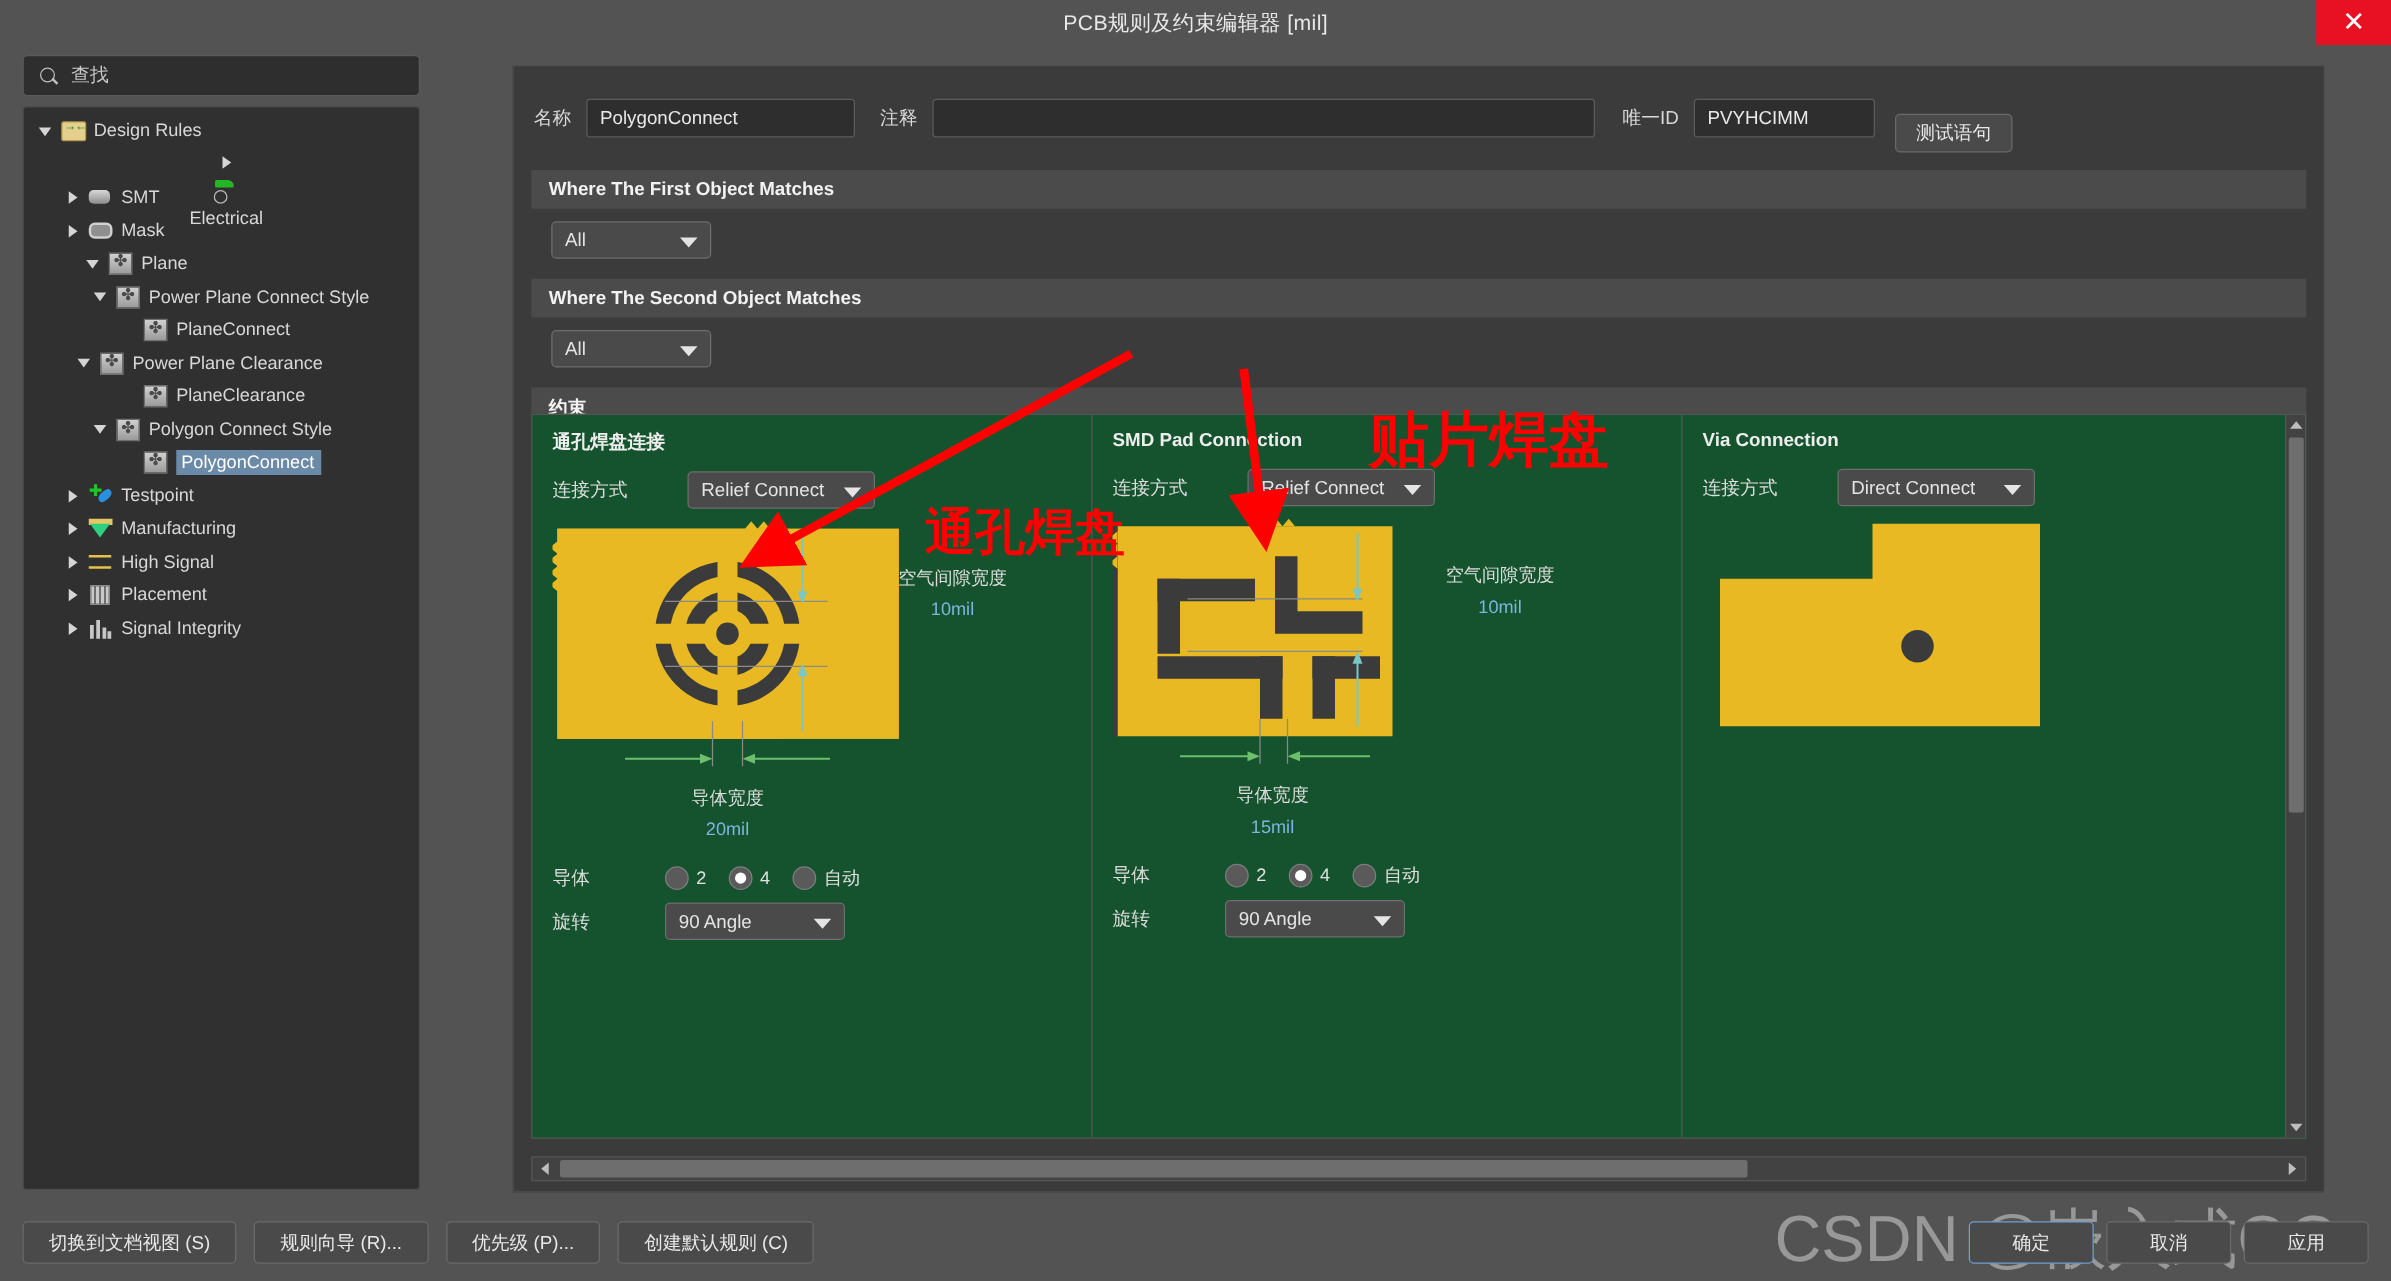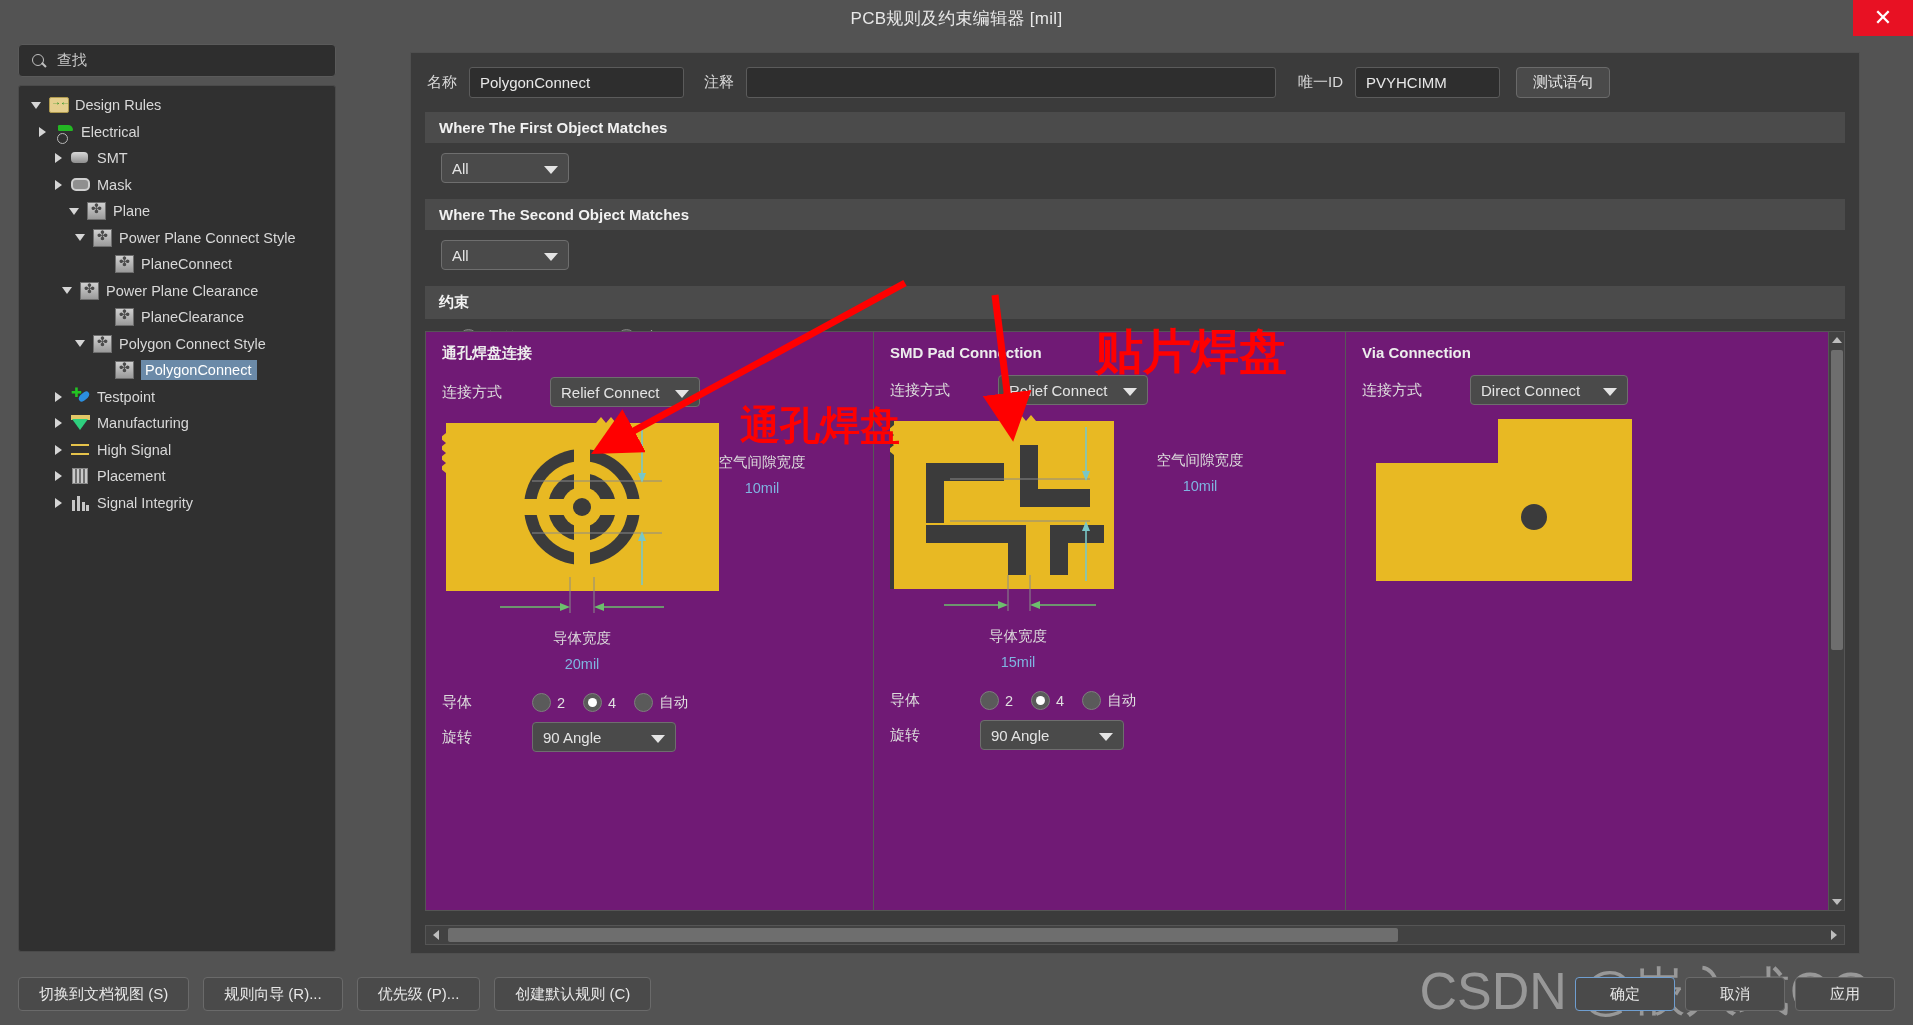--- a/index.html
+++ b/index.html
@@ -101,21 +101,21 @@
   }
   .form-row { display: flex; align-items: center; padding: 14px 16px 6px 16px; }
   .f-label { color: #d8d8d8; font-size: 15px; margin-right: 12px; white-space: nowrap; }
   .f-input {
     background: #2e2e2e; border: 1px solid #5b5b5b; border-radius: 3px; height: 31px;
     color: #e8e8e8; font-size: 15px; padding: 0 10px; display: flex; align-items: center;
   }
   .btn {
     background: #4a4a4a; border: 1px solid #6a6a6a; border-radius: 4px; height: 31px;
     color: #e8e8e8; font-size: 15px; padding: 0 16px; display: inline-flex;
-    align-items: center; justify-content: center; cursor: pointer;
+    align-items: center; justify-content: center; cursor: pointer; margin-top: 24px;
   }
   .section-head {
     background: #4b4b4b; color: #f2f2f2; font-size: 15px; font-weight: bold;
     padding: 7px 14px; margin: 8px 14px 0 14px;
   }
   .section-body { padding: 10px 14px 8px 30px; }
 
   .select {
     position: relative; background: #4a4a4a; border: 1px solid #6e6e6e; border-radius: 4px;
     height: 30px; color: #e4e4e4; font-size: 15px; display: flex; align-items: center;
@@ -134,21 +134,21 @@
   }
   .rdot.on::after {
     content: ""; position: absolute; left: 4px; top: 4px; width: 9px; height: 9px;
     border-radius: 50%; background: #ffffff;
   }
   .radio span { color: #e0e0e0; font-size: 15px; }
 
   
   .panels-wrap {
     position: absolute; left: 14px; top: 278px; right: 14px; bottom: 42px;
-    background: #701a75; border: 1px solid #555; display: flex; overflow: hidden;
+    background: #14532d; border: 1px solid #555; display: flex; overflow: hidden;
   }
   .panel { border-right: 1px solid #575757; padding: 12px 16px; position: relative; }
   .panel-title { color: #ededed; font-size: 15px; font-weight: bold; margin-bottom: 14px; }
   .conn-row { display: flex; align-items: center; margin-bottom: 10px; }
   .conn-row .cl { color: #dcdcdc; font-size: 15px; width: 108px; }
   .pad-area { position: relative; height: 250px; margin-top: 4px; }
   .val-label { color: #dcdcdc; font-size: 14.5px; }
   .val-num { color: #7fb4e0; font-size: 14.5px; }
   .mini-row { display: flex; align-items: center; margin-top: 6px; }
   .mini-row .ml { color: #dcdcdc; font-size: 15px; width: 90px; }
@@ -205,21 +205,21 @@
     <div class="tree" id="tree">
         <div class="tree-item" style="padding-left: 6px;">
           <div class="tw">
             <div class="arrow-d"></div>
           </div>
           <div class="ticon">
             <span class="ic-folder"></span>
           </div>
           <div class="lbl">Design Rules</div>
         </div>
-        <div class="tree-item" style="padding-left: 12px;">
+        <div class="tree-item" style="padding-left: 12px; flex-direction: column;">
           <div class="tw">
             <div class="arrow-r"></div>
           </div>
           <div class="ticon">
             <span class="ic-elec"></span>
           </div>
           <div class="lbl">Electrical</div>
         </div>
         <div class="tree-item" style="padding-left: 28px;">
           <div class="tw">

